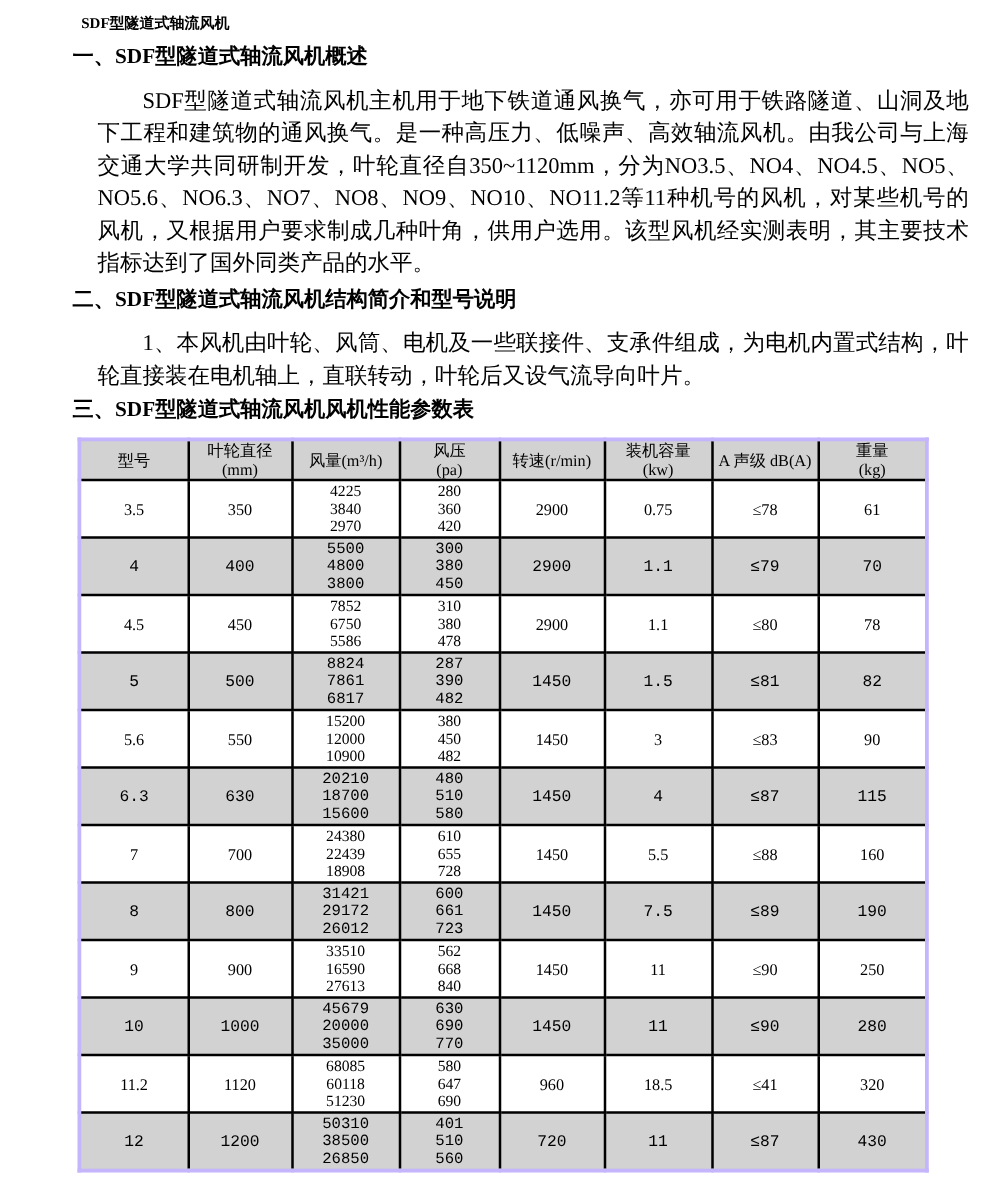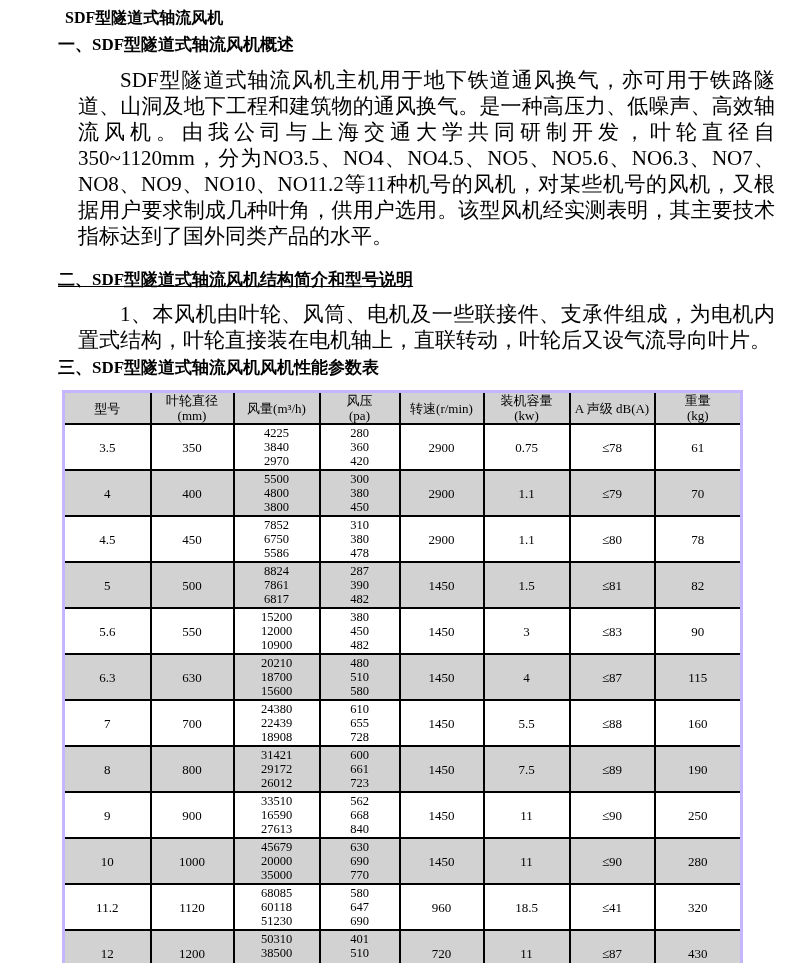--- a/index.html
+++ b/index.html
@@ -8,31 +8,31 @@
     background: #ffffff;
     width: 800px; height: 963px;
     overflow: hidden;
     font-family: "Liberation Serif", "DejaVu Serif", serif;
     color: #000;
   }
   .page { position: relative; width: 800px; height: 963px; }
 
   .doc-title {
     margin: 6px 0 0 65px;
-    font-size: 16px; font-weight: bold; line-height: 24px;
+    font-size: 12px; font-weight: bold; line-height: 24px;
   }
   .sec-heading {
     margin: 2px 0 0 58px;
     font-size: 17px; font-weight: bold; line-height: 26px;
   }
-  .sec-heading.h2 { margin-top: 18px; text-decoration: underline; }
+  .sec-heading.h2 { margin-top: 4px; }
   .sec-heading.h3 { }
   .body-para {
     margin: 8px 25px 0 78px;
-    font-size: 21px; line-height: 26px;
+    font-size: 18px; line-height: 26px;
     text-align: justify; text-indent: 2em;
   }
   .body-para.first { margin-top: 9px; }
 
   table.perf {
     margin: 9px 0 0 62px;
     width: 678px;
     border-collapse: collapse;
     table-layout: fixed;
     border: 3px solid #c4b5fd;
@@ -44,21 +44,21 @@
     padding: 0;
     font-size: 13px;
     font-weight: normal;
   }
   table.perf thead th {
     background: var(--shade, #d2d2d2);
     height: 30px;
     line-height: 15px;
   }
   table.perf tbody td { height: 44px; line-height: 15px; }
-  table.perf tbody tr.shaded td { background: var(--shade, #d2d2d2); }
+  table.perf tbody tr.shaded td { background: var(--shade, #d2d2d2); font-family: Liberation Mono, monospace; }
   .h-line { display: block; white-space: nowrap; }
   .stack-line { line-height: 14px; font-size: 12.5px; }
 </style>
 </head>
 <body>
 
 <div class="page">
 
   <div class="doc-title">SDF型隧道式轴流风机</div>
 

